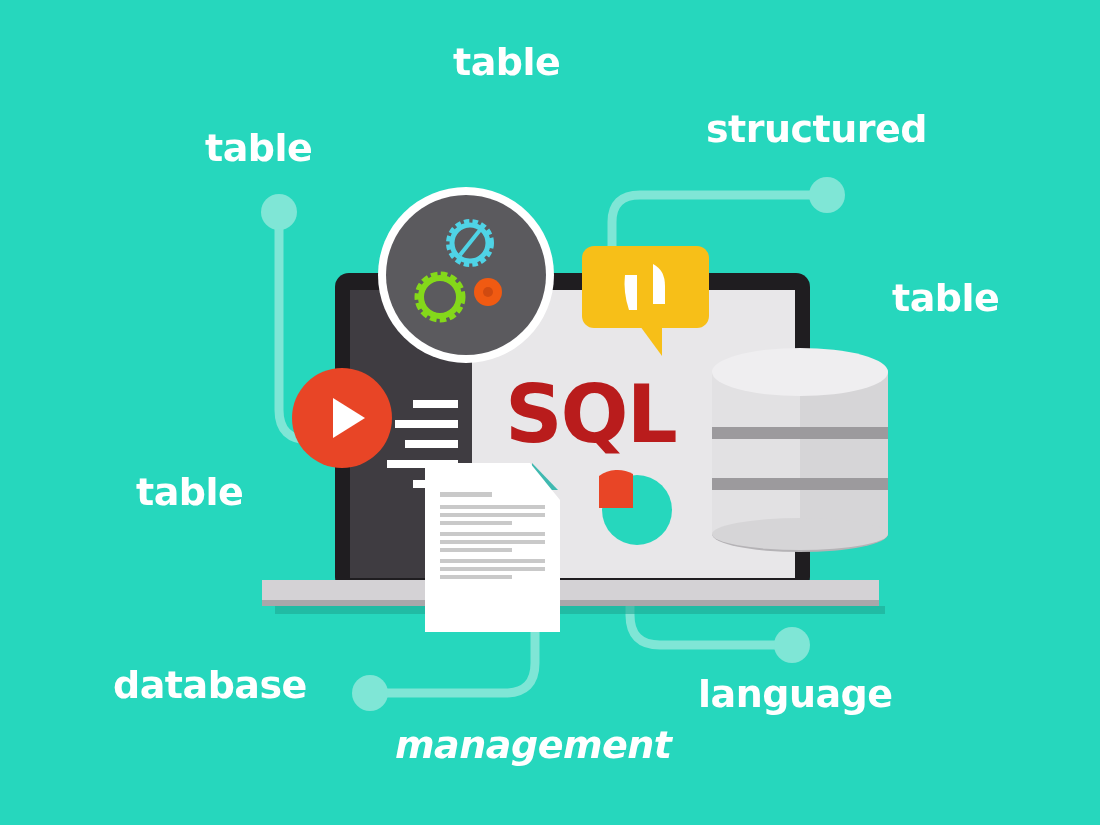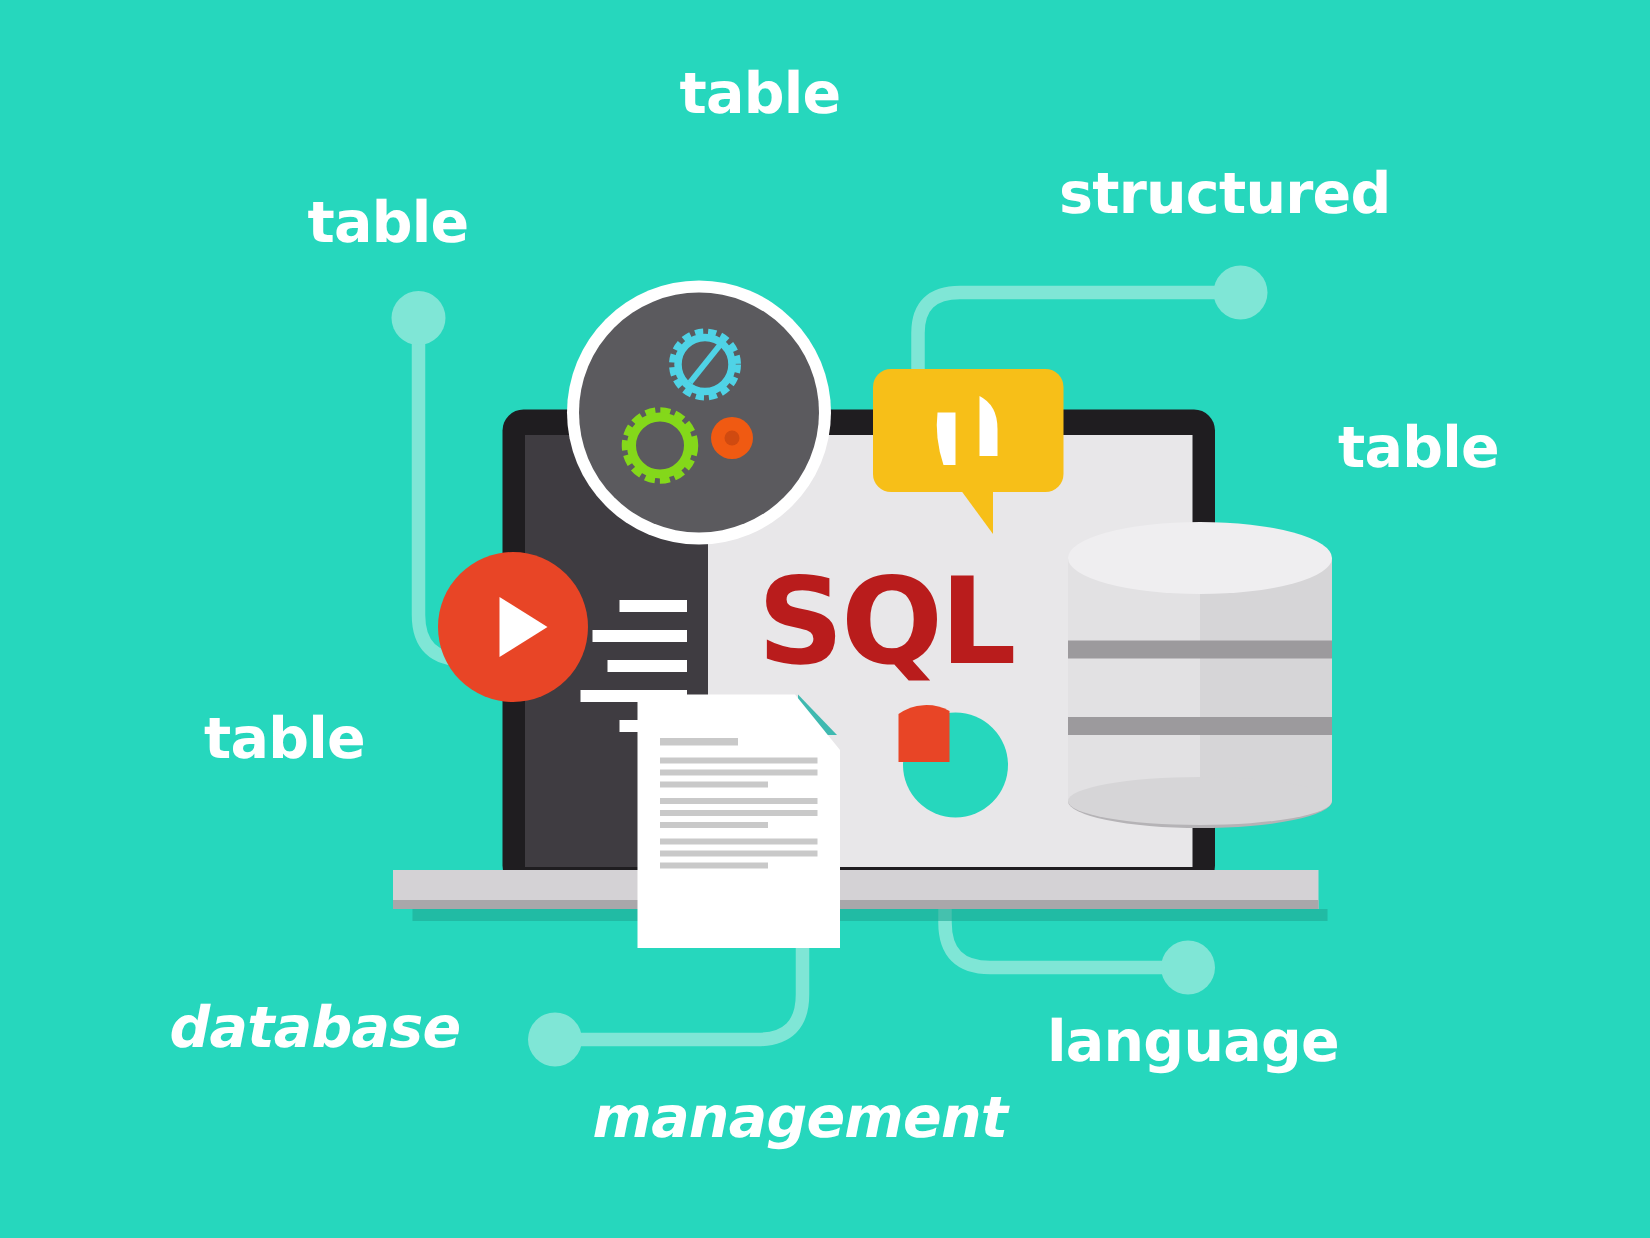--- a/index.html
+++ b/index.html
@@ -100,15 +100,15 @@
   </g>
 </svg>
 
 <div class="sql-text">SQL</div>
 
 <div class="label" style="left:453px; top:40px;">table</div>
 <div class="label" style="left:205px; top:126px;">table</div>
 <div class="label" style="left:690px; top:107px;margin-left:16px;">structured</div>
 <div class="label" style="left:892px; top:276px;">table</div>
 <div class="label" style="left:136px; top:470px;">table</div>
-<div class="label" style="left:113px; top:663px;font-style:italic;">database</div>
+<div class="label" style="left:113px; top:663px;">database</div>
 <div class="label" style="left:698px; top:672px;">language</div>
 <div class="label" style="left:395px; top:723px;font-style:italic;">management</div>
 
 </body></html>

